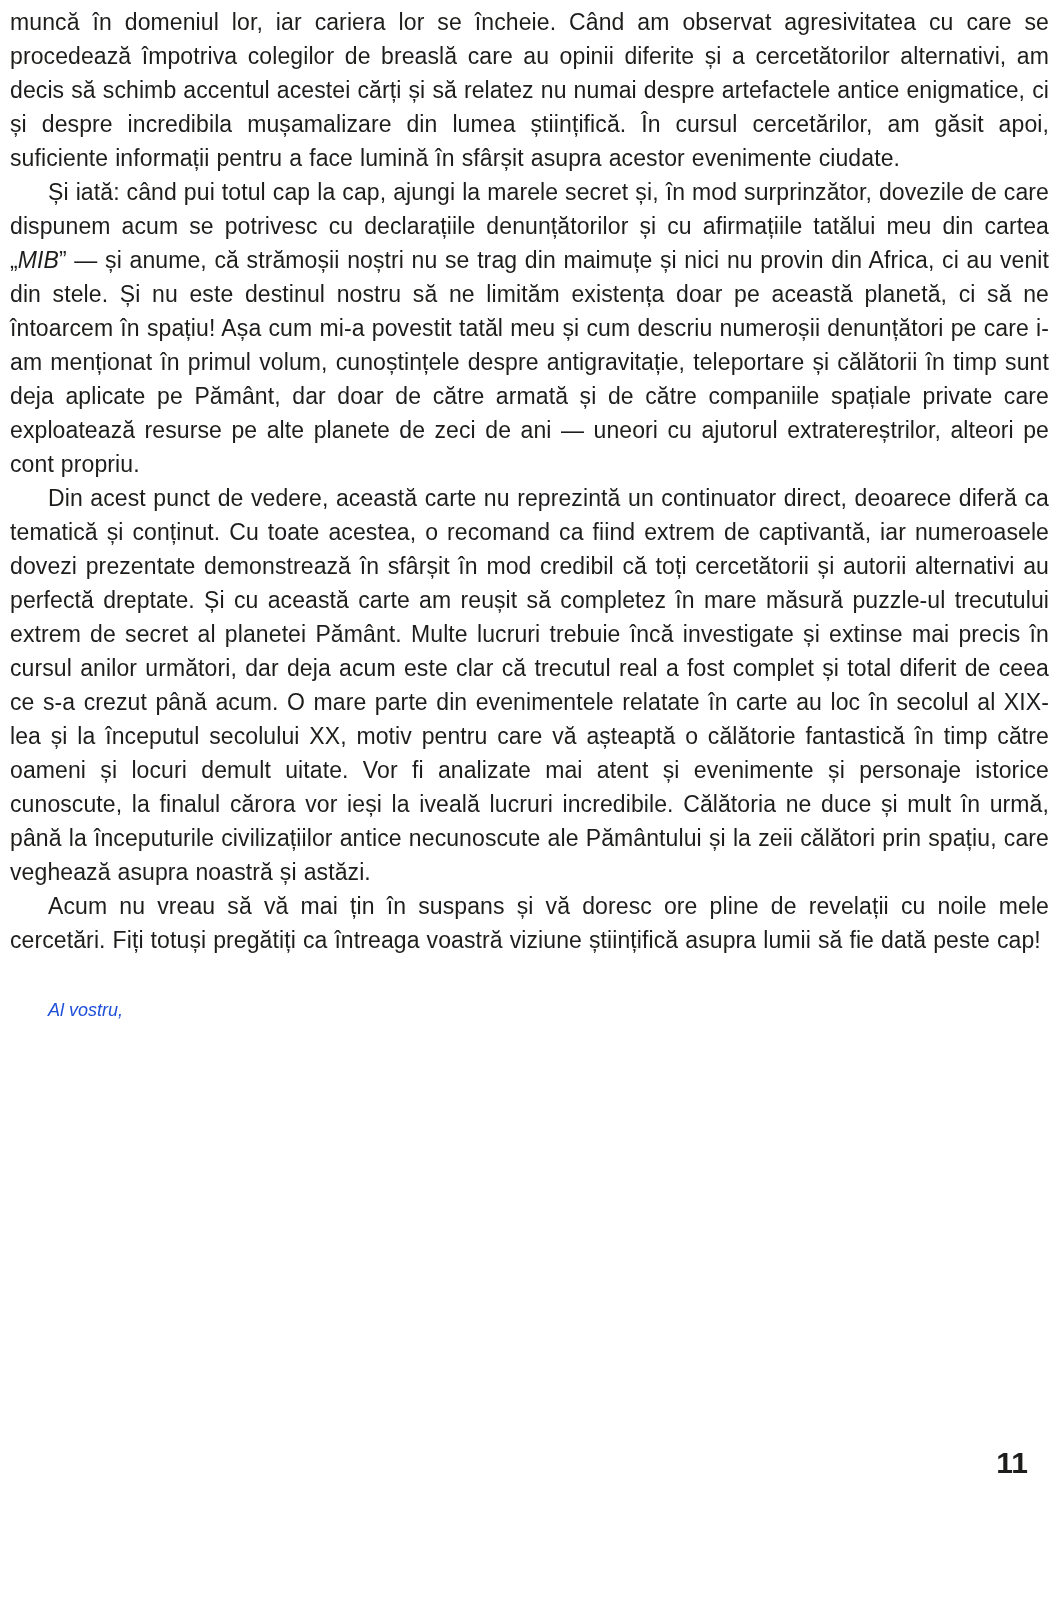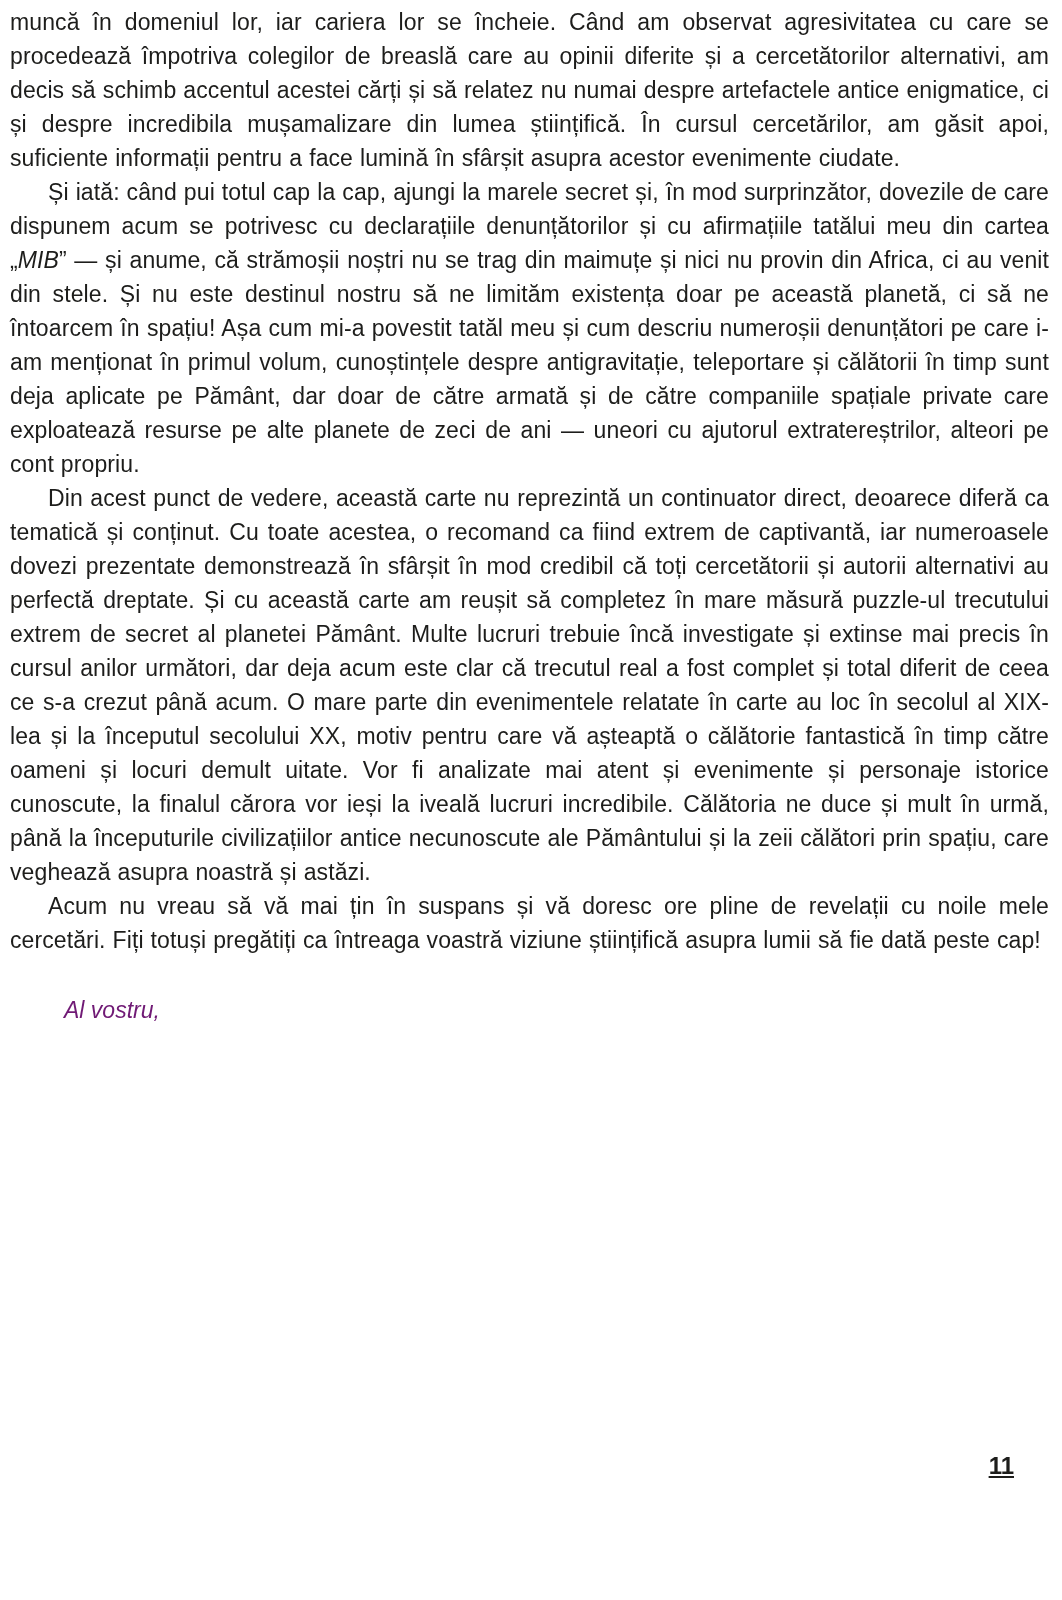--- a/index.html
+++ b/index.html
@@ -37,38 +37,37 @@
     text-indent: 38px;
   }
   .text-block em {
     font-style: italic;
     margin-top: 12px;
   }
   .signature {
     margin-top: 36px;
   }
   .signature p {
-    margin: 16px;
-    font-size: 23px;
+    margin: 0;
+    font-size: 18px;
     line-height: 34px;
-    color: #701a75;
+    color: #1d4ed8;
     text-align: left;
   }
   .signature p.sig-salutation {
     font-style: italic;
     text-indent: 38px;
   }
   .page-number {
     position: absolute;
-    right: 48px;
+    right: 34px;
     bottom: 44px;
-    font-size: 24px;
+    font-size: 30px;
     font-weight: bold;
     color: #1d1d1b;
-    text-decoration: underline;
   }
 </style>
 </head>
 <body>
 
 <div class="page">
 
   <div class="text-block">
       <p class=""><span>muncă în domeniul lor, iar cariera lor se încheie. Când am observat agresivitatea cu care se procedează împotriva colegilor de breaslă care au opinii diferite și a cercetătorilor alternativi, am decis să schimb accentul acestei cărți și să relatez nu numai despre artefactele antice enigmatice, ci și despre incredibila mușamalizare din lumea științifică. În cursul cercetărilor, am găsit apoi, suficiente informații pentru a face lumină în sfârșit asupra acestor evenimente ciudate.</span></p>
       <p class="indent"><span>Și iată: când pui totul cap la cap, ajungi la marele secret și, în mod surprinzător, dovezile de care dispunem acum se potrivesc cu declarațiile denunțătorilor și cu afirmațiile tatălui meu din cartea „</span><em>MIB</em><span>” — și anume, că strămoșii noștri nu se trag din maimuțe și nici nu provin din Africa, ci au venit din stele. Și nu este destinul nostru să ne limităm existența doar pe această planetă, ci să ne întoarcem în spațiu! Așa cum mi-a povestit tatăl meu și cum descriu numeroșii denunțători pe care i-am menționat în primul volum, cunoștințele despre antigravitație, teleportare și călătorii în timp sunt deja aplicate pe Pământ, dar doar de către armată și de către companiile spațiale private care exploatează resurse pe alte planete de zeci de ani — uneori cu ajutorul extratereștrilor, alteori pe cont propriu.</span></p>

